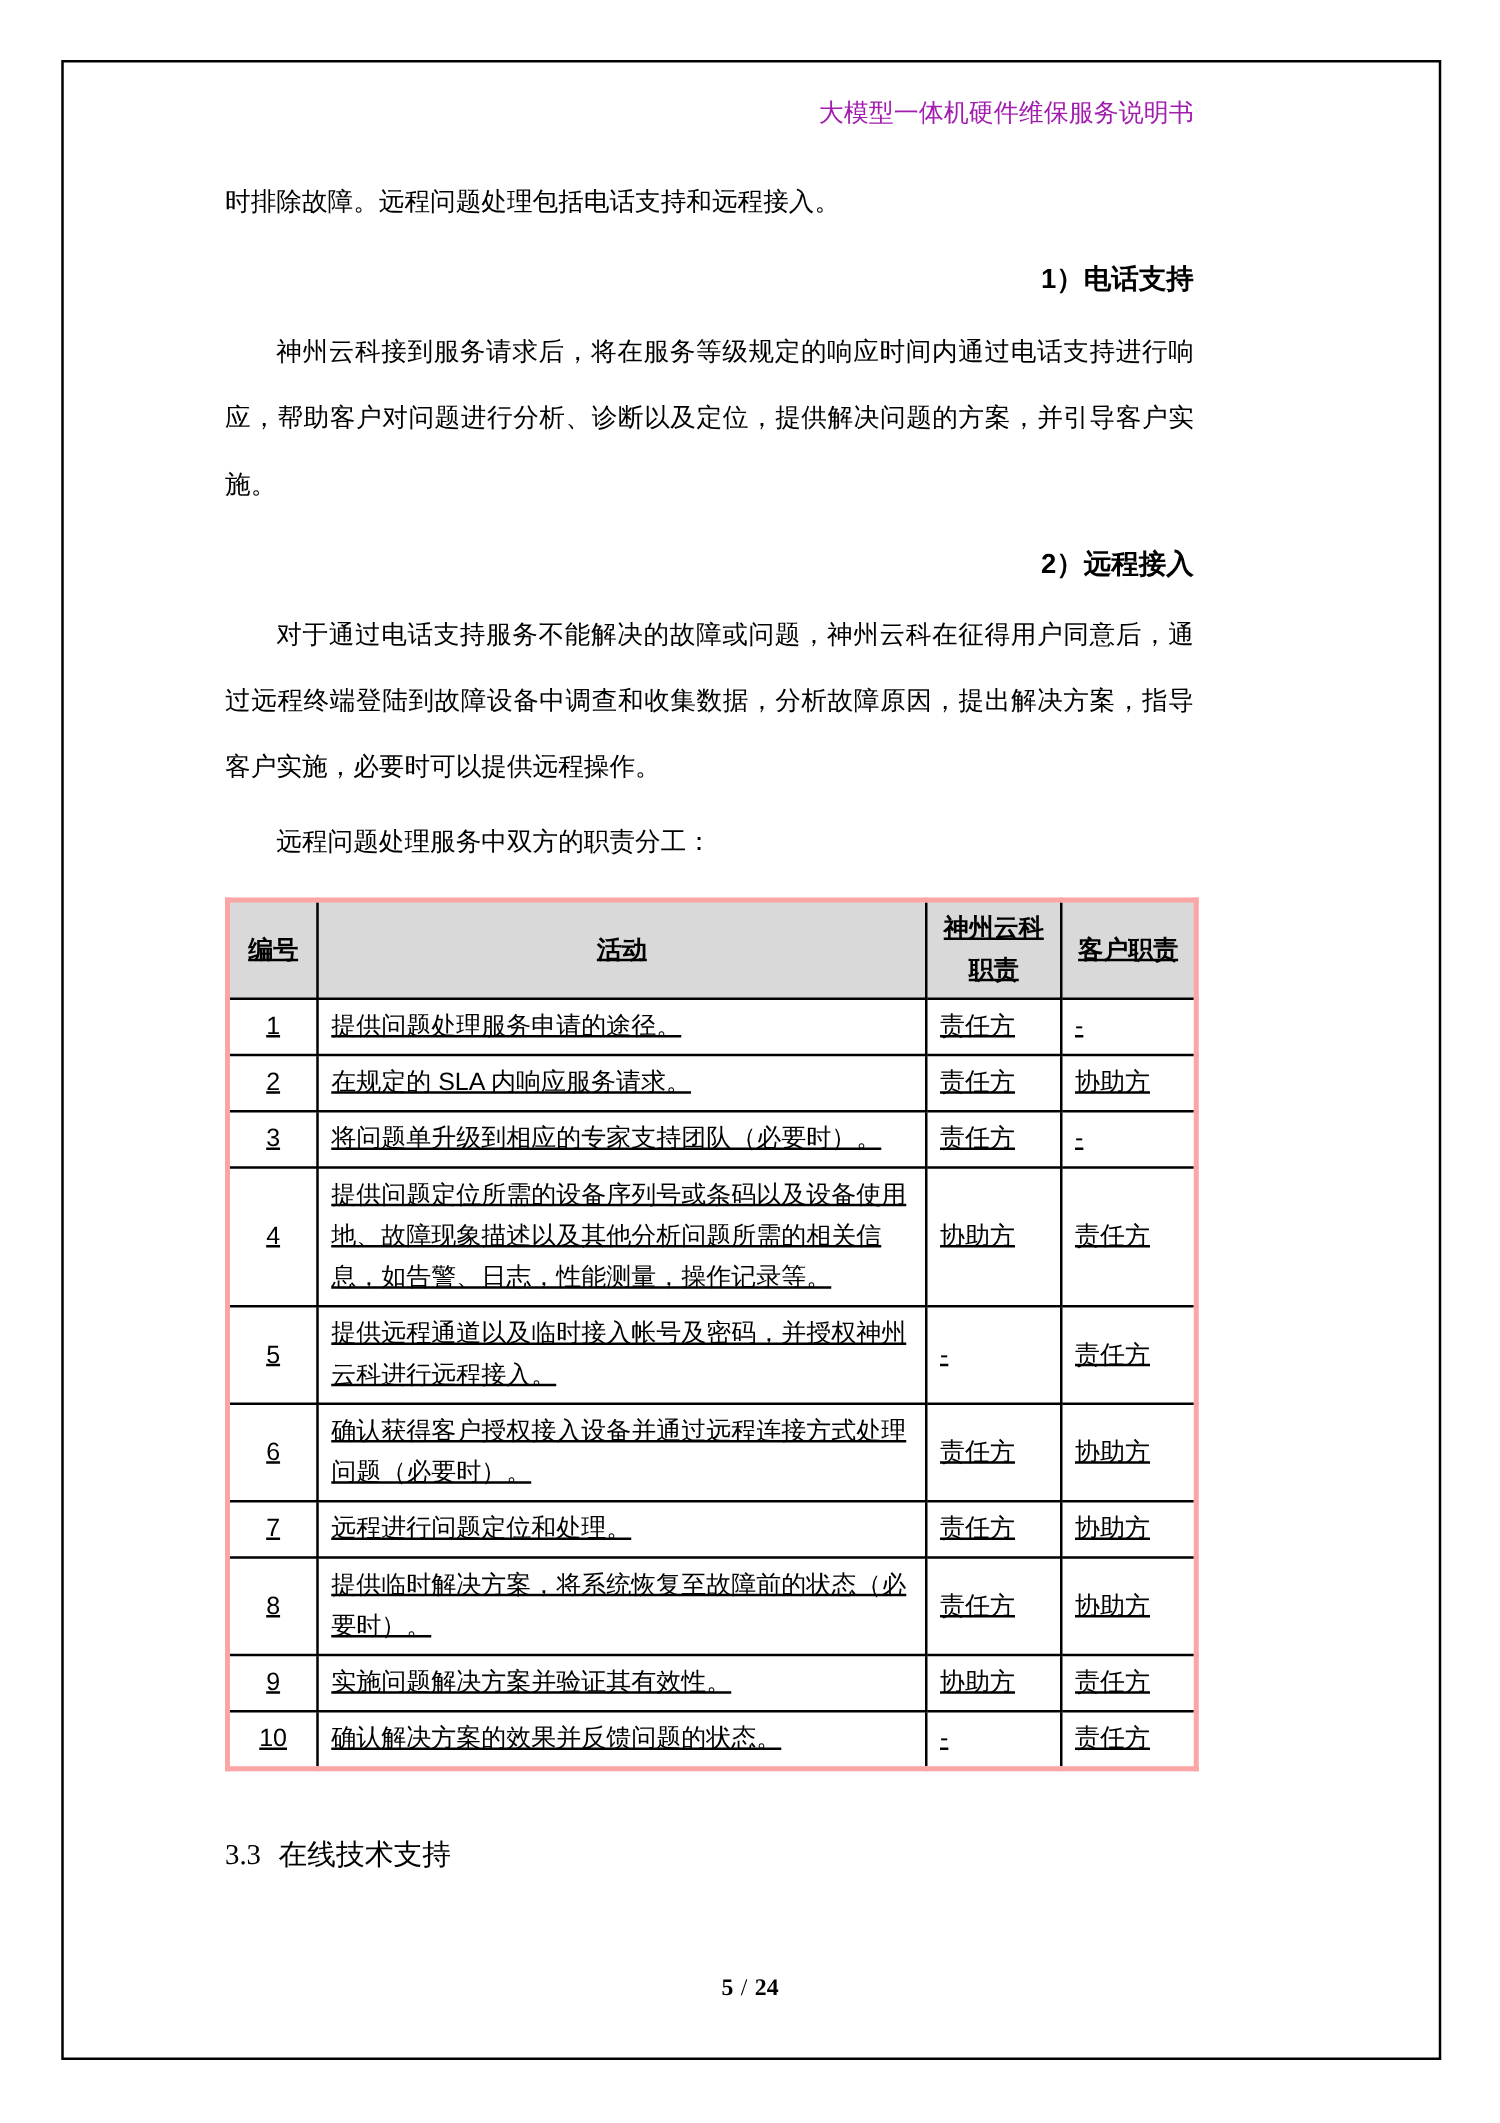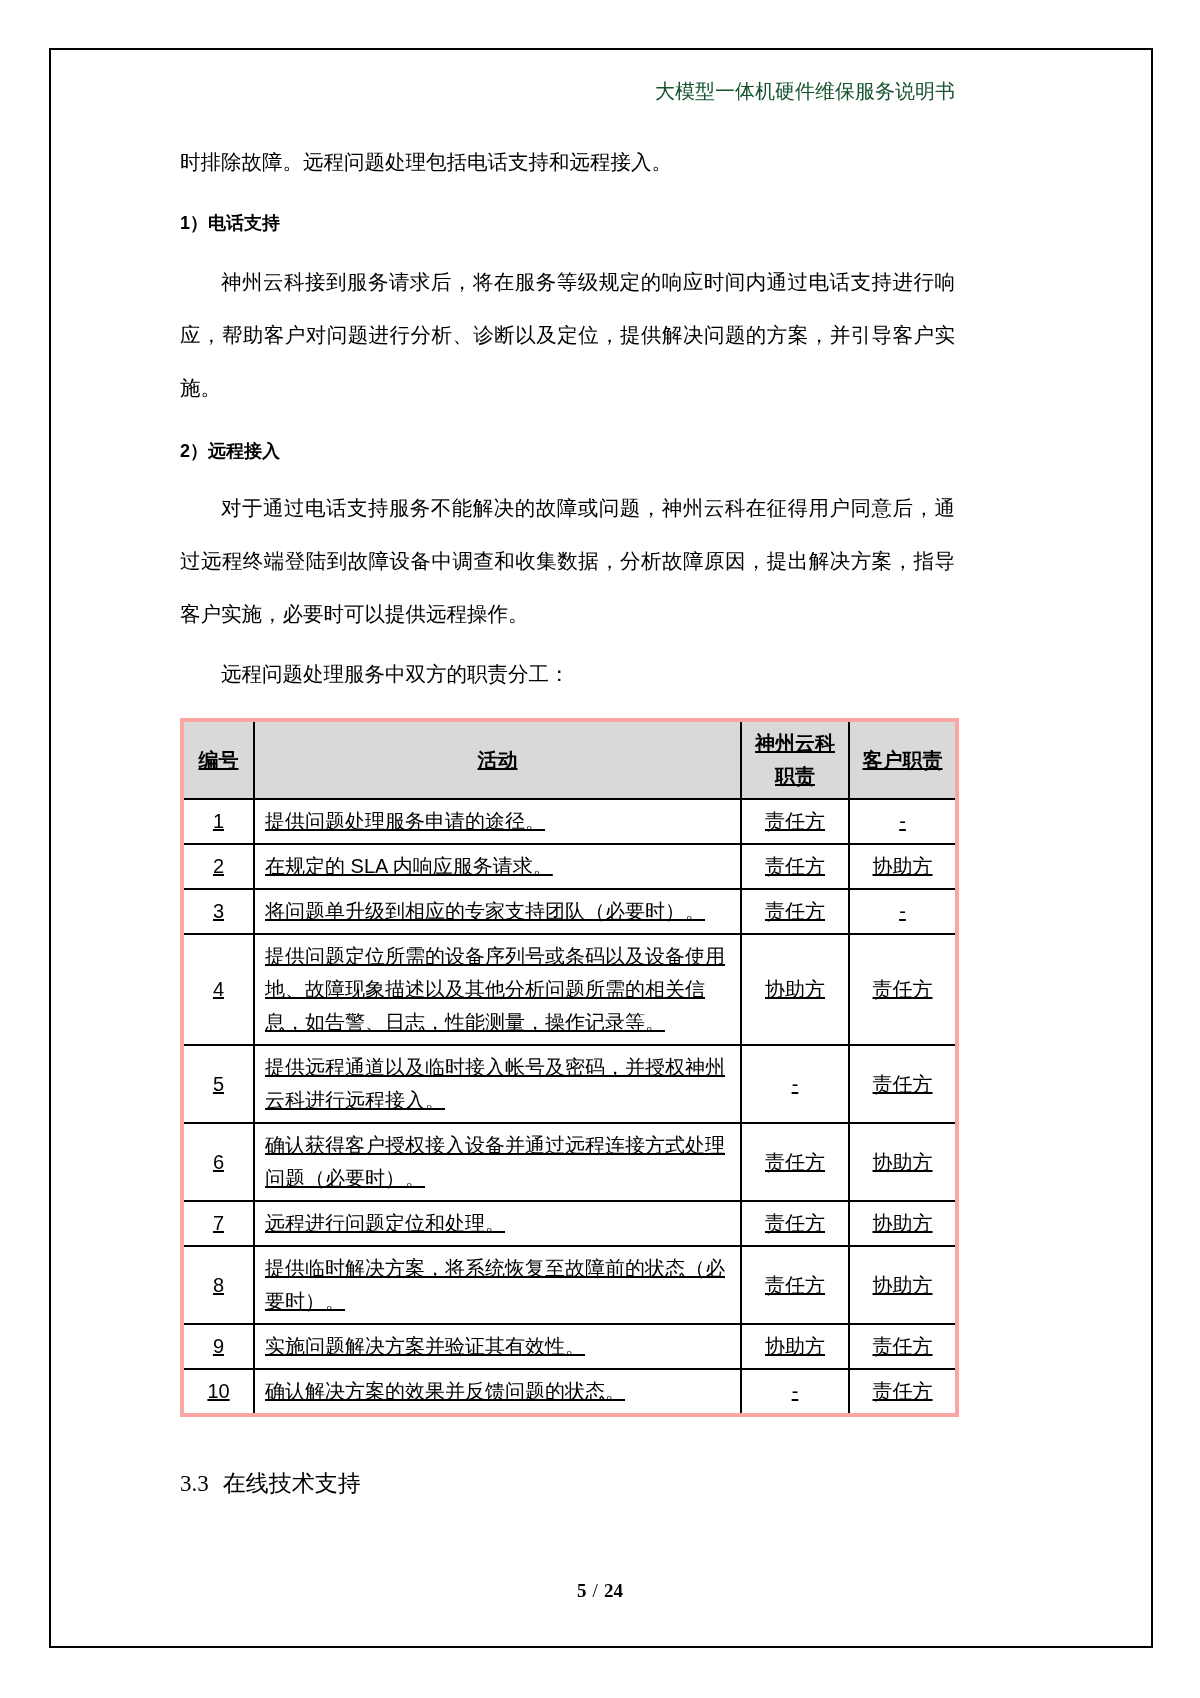--- a/index.html
+++ b/index.html
@@ -24,32 +24,33 @@
     position: absolute;
     left: 180px; top: 0;
     width: 775px;
   }
   .doc-header {
     margin-top: 78px;
     text-align: right;
     font-family: Liberation Serif, serif;
     font-size: 20px;
     line-height: 26px;
-    color: #14532d;
+    color: #a21caf;
   }
   .intro-line {
     margin-top: 42px;
     font-size: 20.5px;
     line-height: 32px;
     text-align: justify;
   }
   .sub-heading {
     font-weight: bold;
-    font-size: 18px;
+    font-size: 22px;
     line-height: 30px;
+    text-align: right;
   }
   .h-phone { margin-top: 30px; }
   .h-remote { margin-top: 22px; }
   .para {
     font-size: 20.5px;
     line-height: 53px;
     text-align: justify;
     text-indent: 2em;
   }
   .p-phone { margin-top: 17px; }
@@ -76,21 +77,21 @@
     padding: 5px 10px;
   }
   .resp-table th {
     background: #d9d9d9;
     font-weight: bold;
     text-align: center;
     padding: 5px 4px;
   }
   .col-num  { width: 72px;  text-align: center; }
   .col-act  { width: 487px; text-align: left; }
-  .col-duty { width: 108px; text-align: center; }
+  .col-duty { width: 108px; }
   .section-heading {
     margin-top: 50px;
     font-size: 23px;
     line-height: 32px;
   }
   .section-num {
     font-family: "Liberation Serif", "DejaVu Serif", serif;
     font-weight: normal;
     margin-right: 14px;
   }

